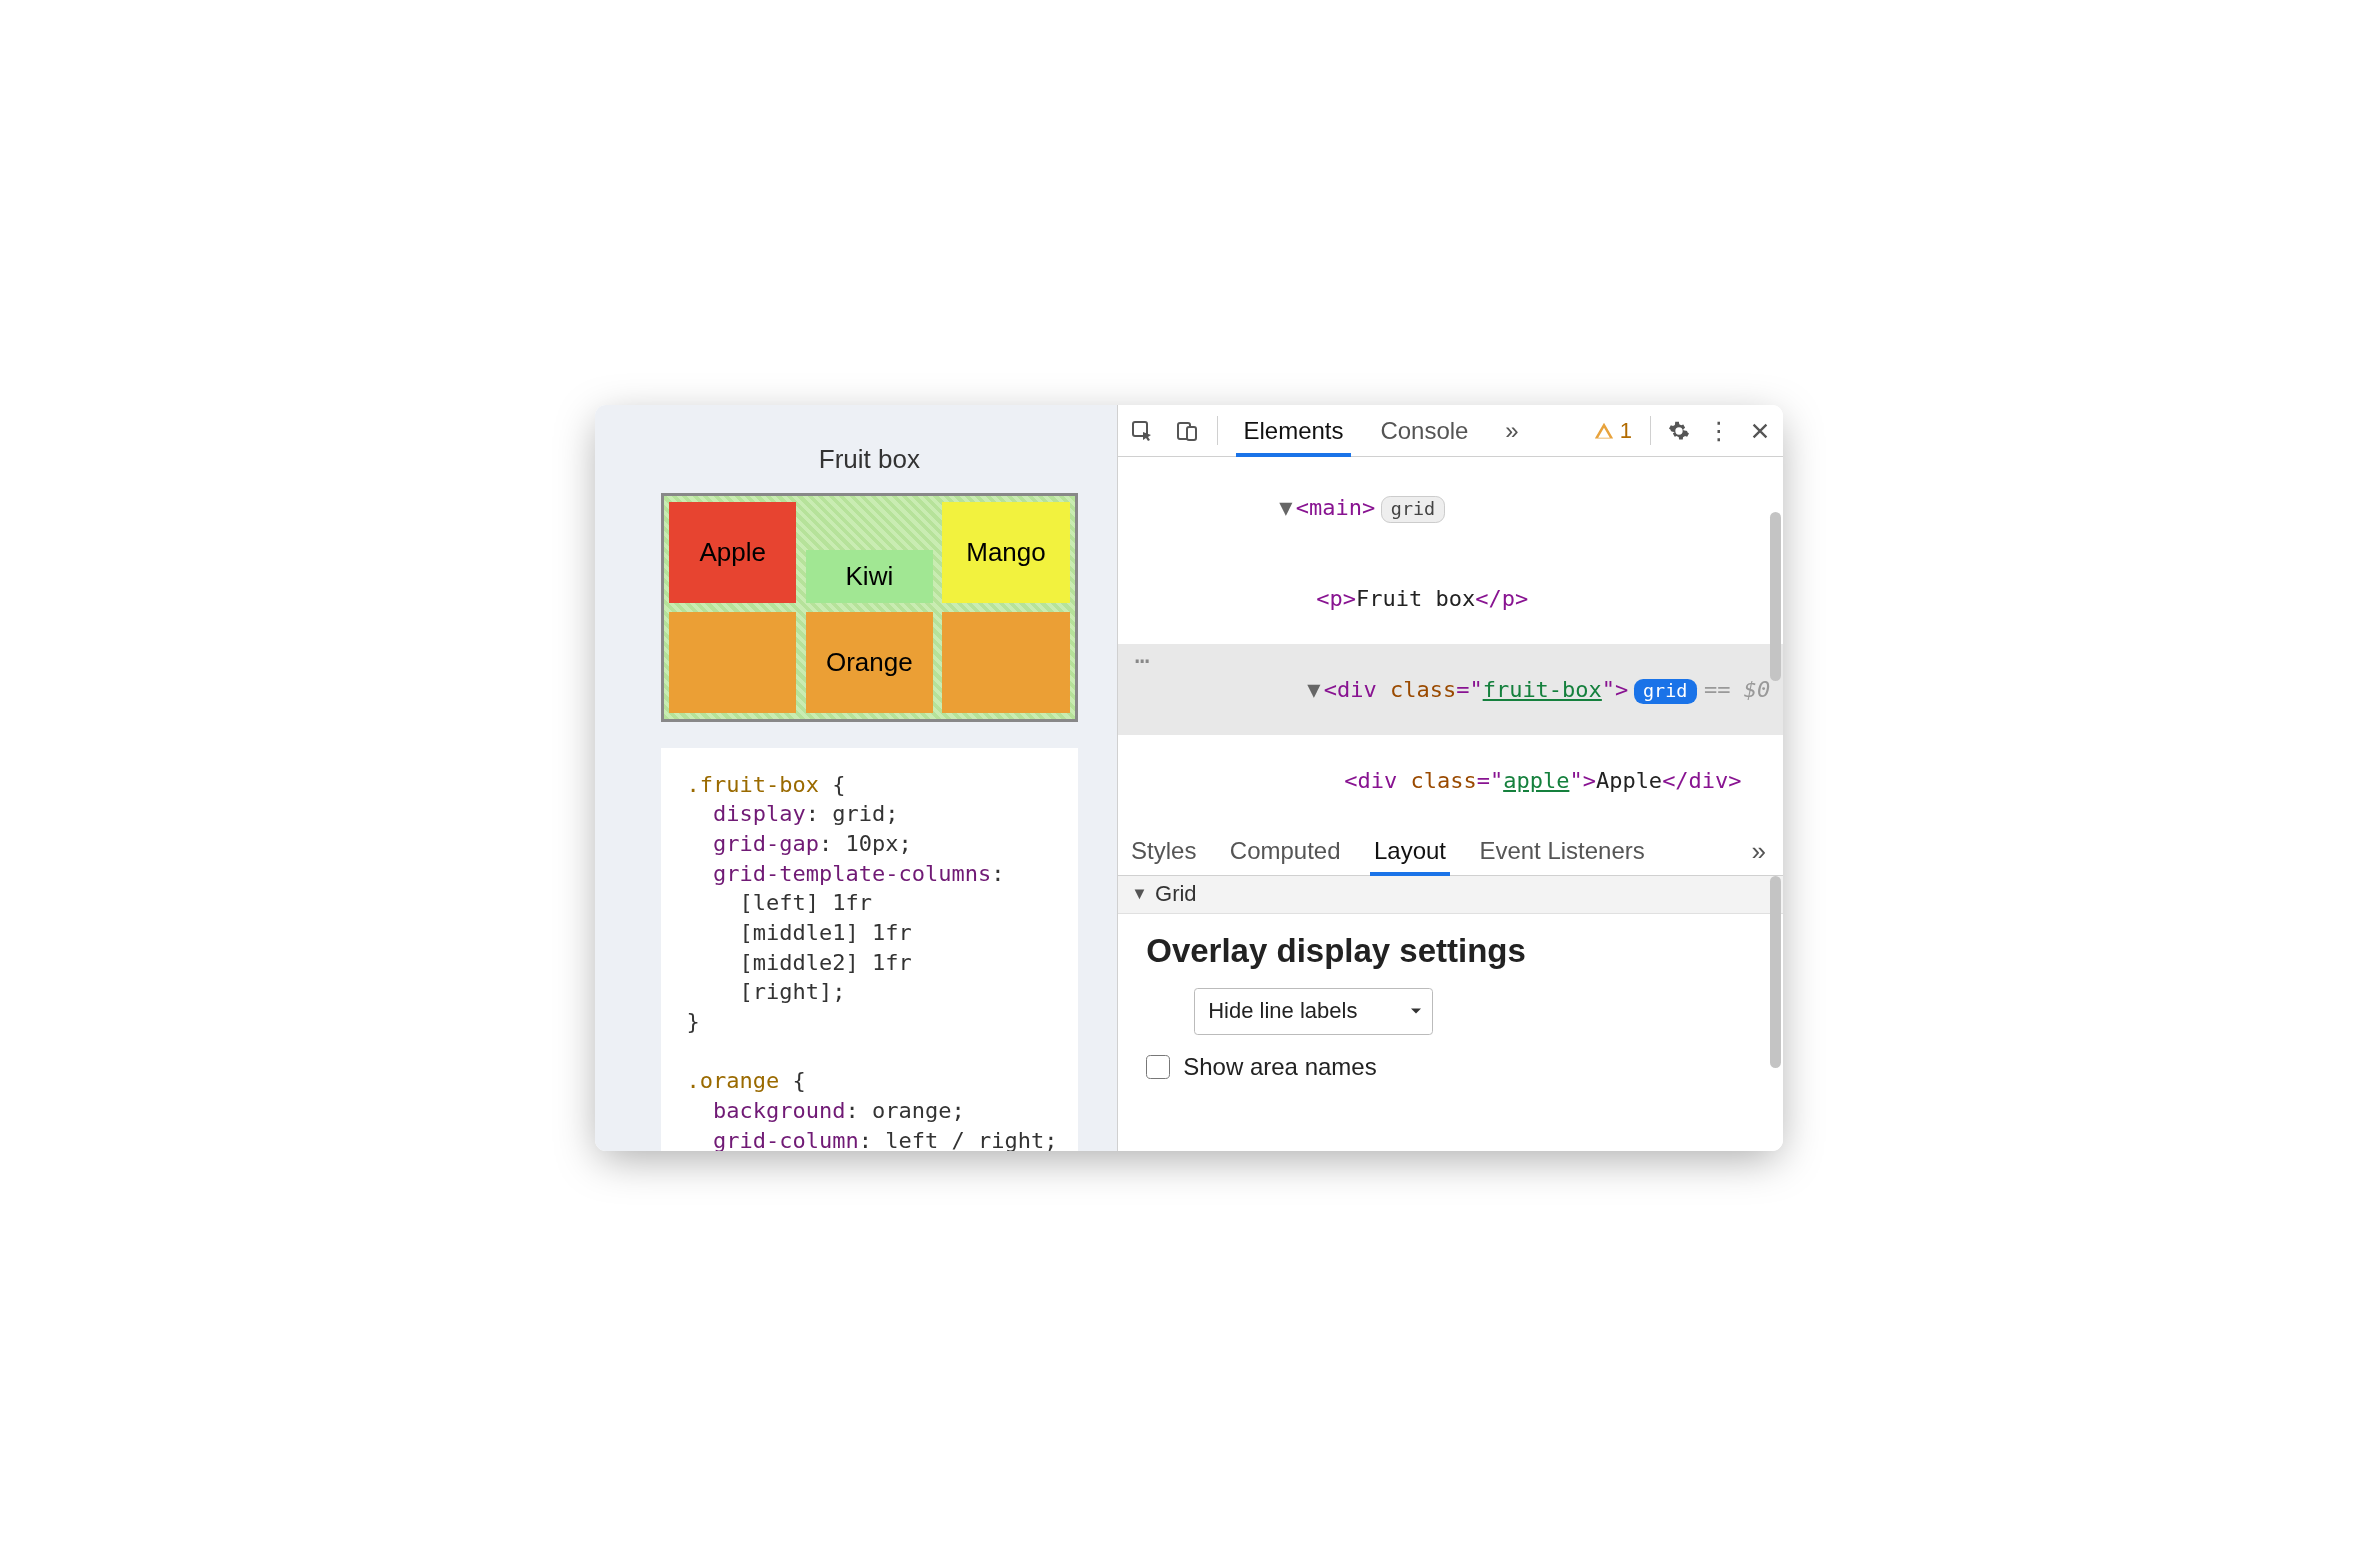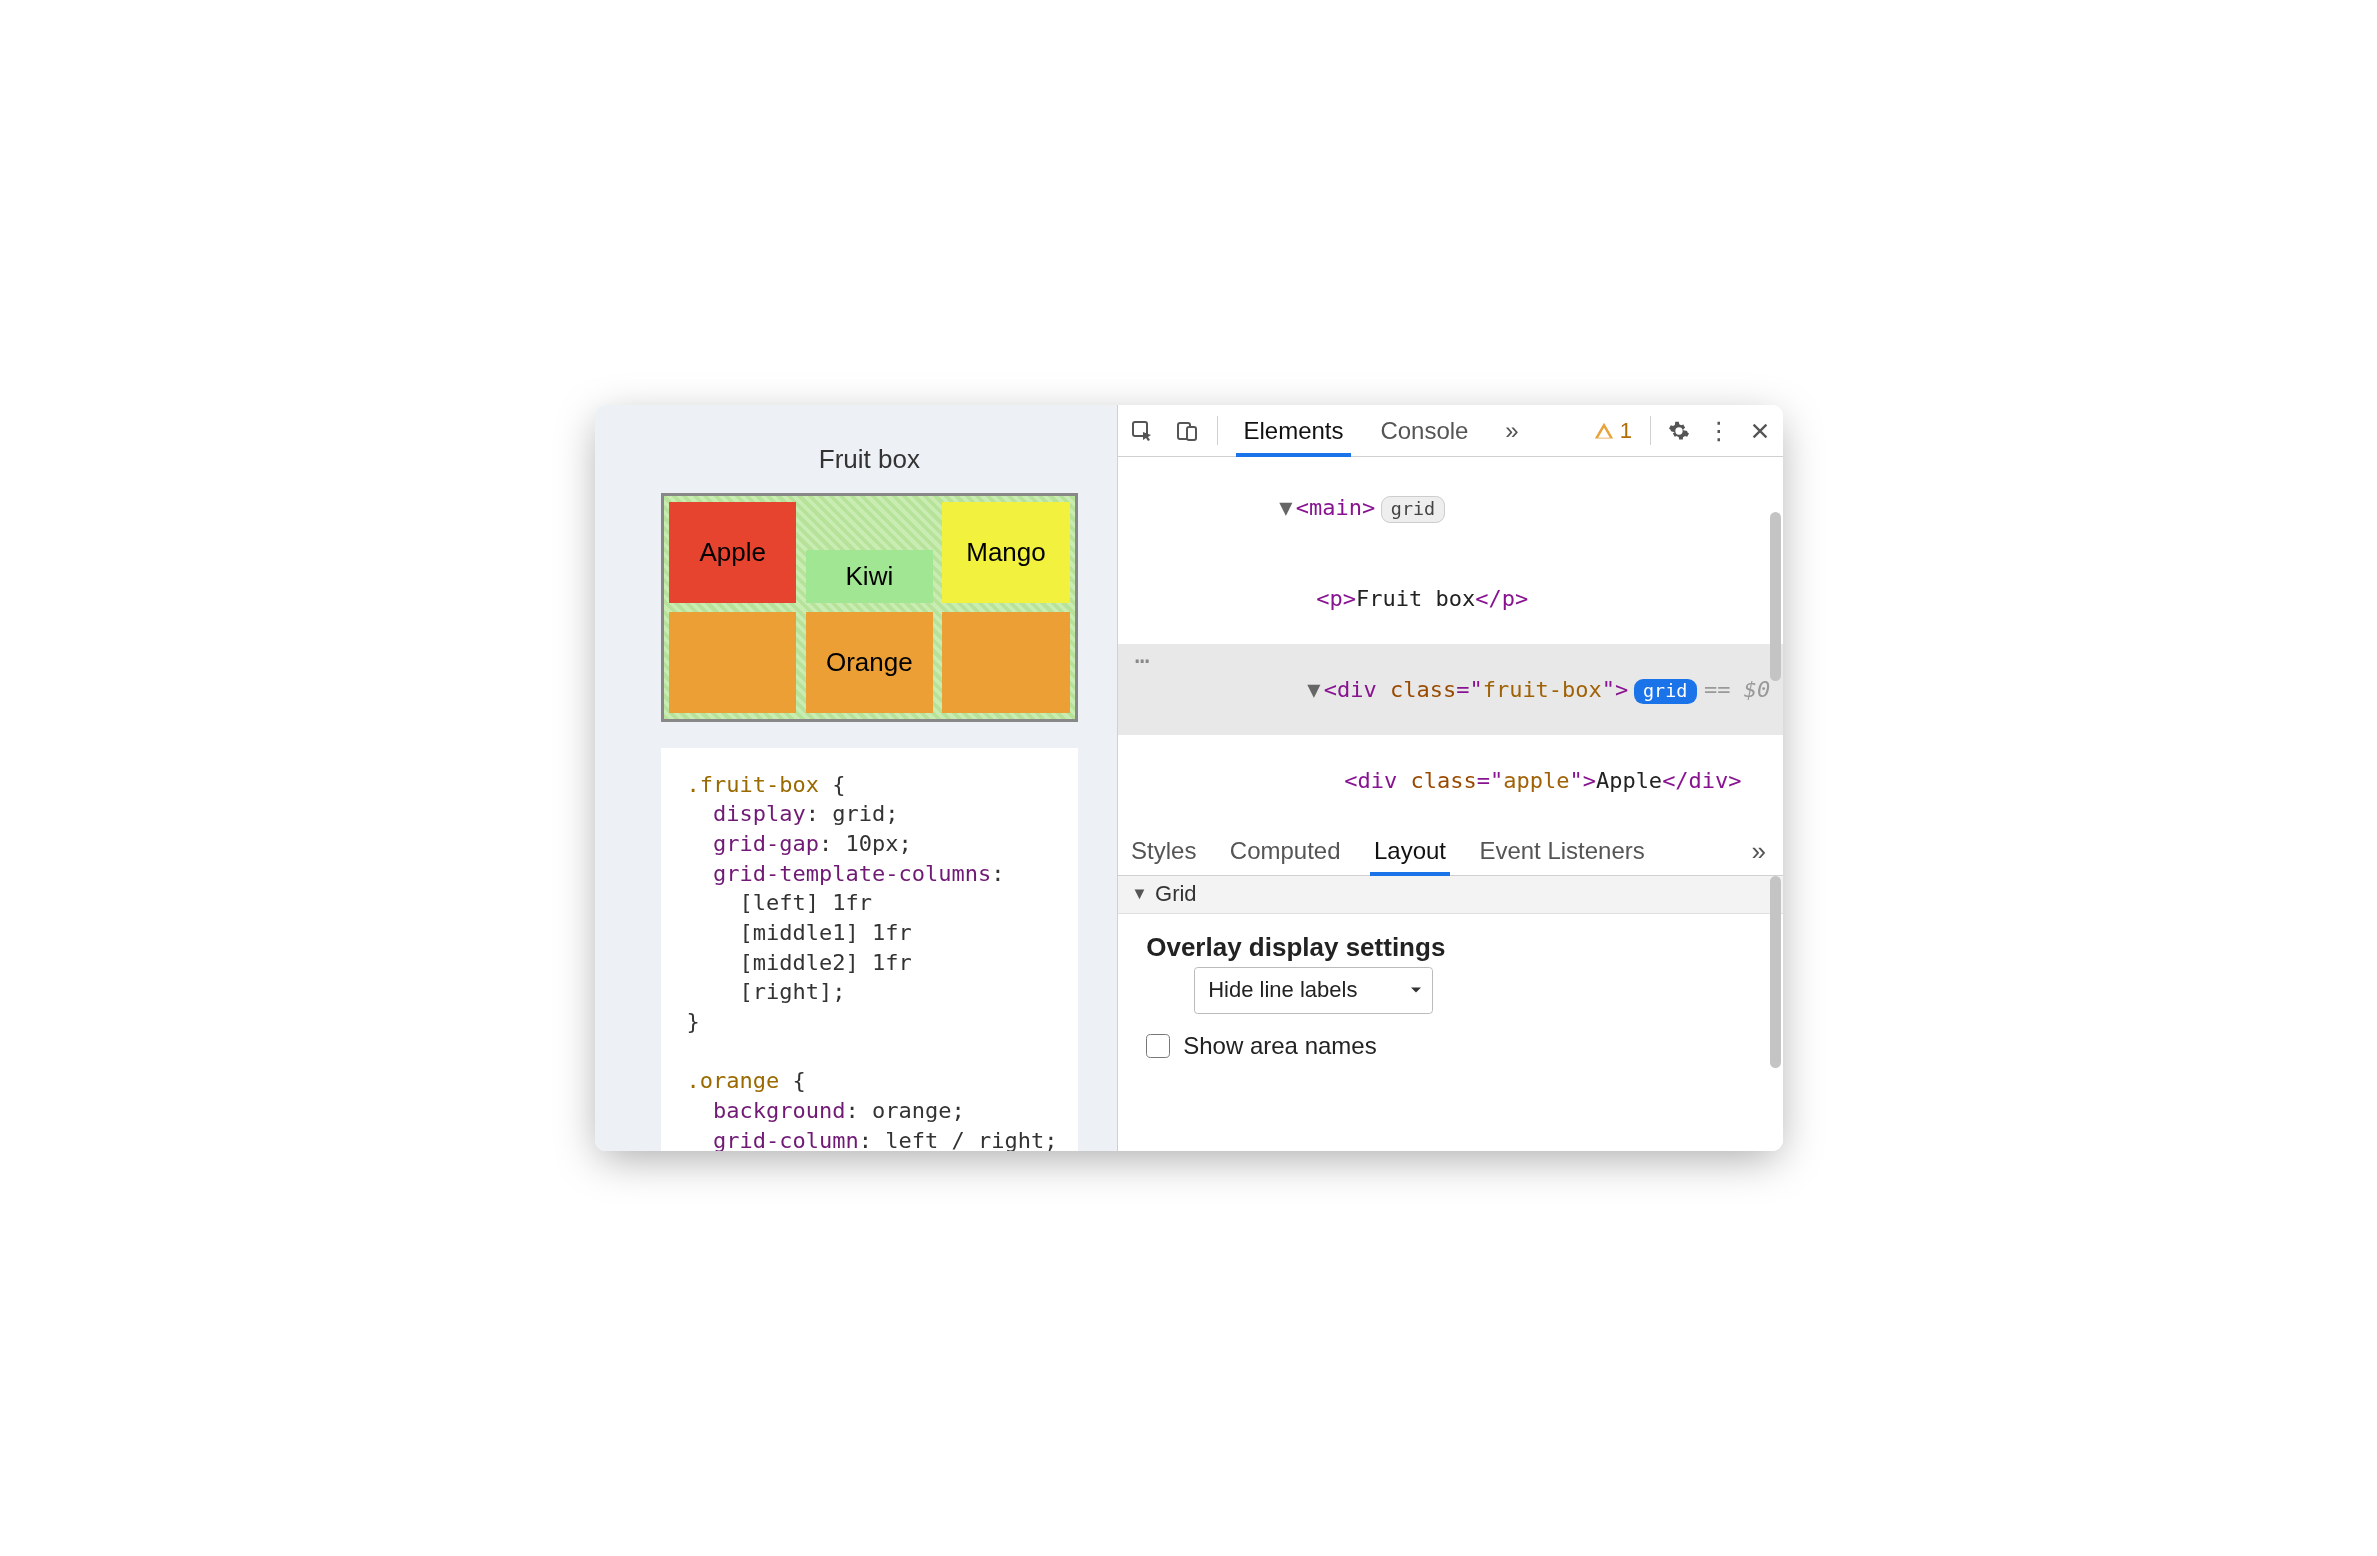--- a/index.html
+++ b/index.html
@@ -123,21 +123,21 @@
     position:relative;
   }
   .dom-line { padding: 0.9px 0 0.9px 55px; white-space:pre; }
   .dom-line .twisty { display:inline-block; width:14.7px; color:#666; margin-right:1.8px;}
   .dom-line.sel { background:#e8e8e8; }
   .dom-line.sel::before {
     content:"⋯"; position:absolute; left:16.6px; color:#888; font-size:24px;
   }
   .t-tag   { color:#881391; }
   .t-attr  { color:#9a4a00; }
-  .t-str   { color:#a16207; }
+  .t-str   { color:#15803d;text-decoration:underline; }
   .t-text  { color:#222; }
   .badge-grid {
     display:inline-block; background:#eee; color:#444; font-size:18.4px;
     border-radius:9.2px; padding:0 9.2px; margin-left:5.5px; border:0.9px solid #ccc;
     font-family: inherit;
   }
   .badge-grid.blue { background:#1a73e8; color:#fff; border:none; }
   .eq0 { color:#999; font-style:italic; margin-left:7.4px; }
 
   
@@ -177,21 +177,21 @@
   .section-head {
     background:#f3f3f3;
     padding: 5.5px 13px;
     font-size:22px;
     color:#333;
     border-bottom:0.9px solid #e0e0e0;
     display:flex; align-items:center; gap:7.4px;
   }
   .section-head .tw { font-size:16.6px; color:#555; }
   .panel-body { padding: 18.4px 28px; font-size:24px; color:#222; }
-  .group-title { font-weight:600; font-size:26px; margin-bottom:4px; }
+  .group-title { font-weight:600; font-size:33px; margin-bottom:18px; }
   .select {
     border:0.9px solid #bbb; border-radius:3.7px;
     padding: 9.2px 37px 9.2px 13px;
     font-size:22px;
     background:#fff;
     position:relative;
     display:inline-block;
     min-width: 239px;
     margin-left: 48px;
   }

